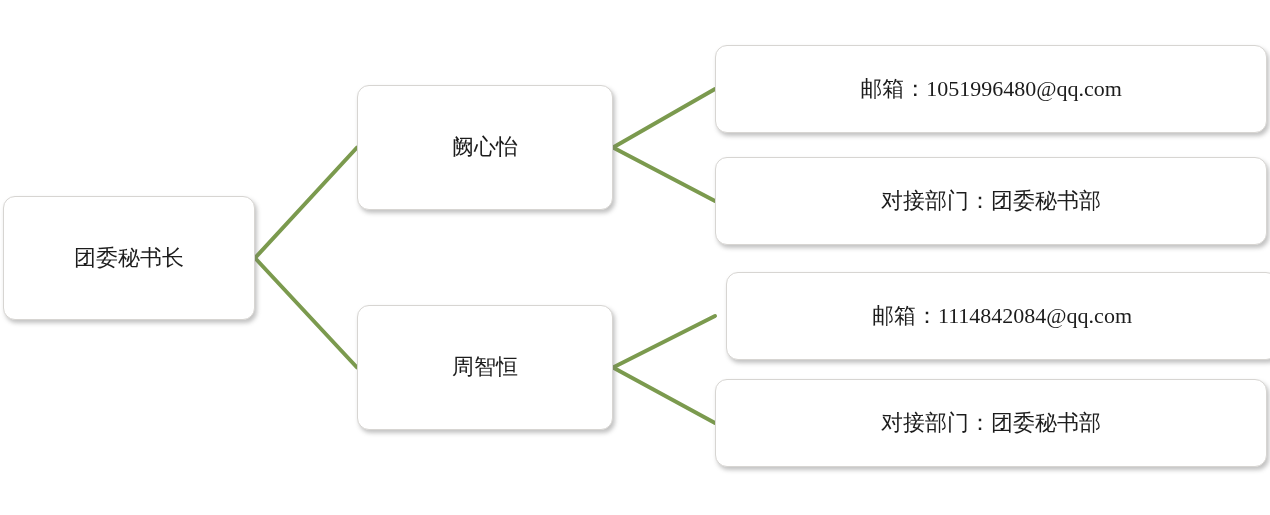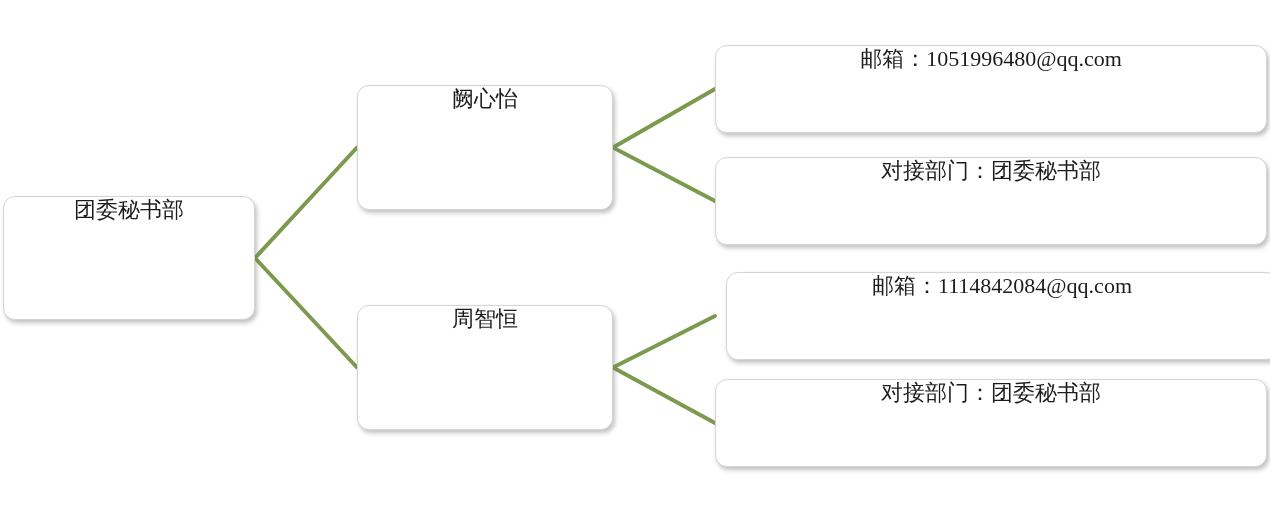--- a/index.html
+++ b/index.html
@@ -22,21 +22,21 @@
     z-index: 0;
   }
   .node {
     position: absolute;
     box-sizing: border-box;
     background: #ffffff;
     border: 1px solid #d7d5d2;
     border-radius: 12px;
     box-shadow: 2px 3px 4px rgba(120, 120, 120, 0.45);
     display: flex;
-    align-items: flex-start;
+    align-items: center;
     justify-content: center;
     z-index: 1;
   }
   .node span {
     font-size: 22px;
     color: #1c1c1c;
     line-height: 1.2;
     text-align: center;
     white-space: nowrap;
   }
@@ -61,21 +61,21 @@
       <line x1="255" y1="258" x2="357" y2="147.5"></line>
       <line x1="255" y1="258" x2="357" y2="367.5"></line>
       <line x1="613" y1="147.5" x2="715" y2="89"></line>
       <line x1="613" y1="147.5" x2="715" y2="201"></line>
       <line x1="613" y1="367.5" x2="715" y2="316"></line>
       <line x1="613" y1="367.5" x2="715" y2="423"></line>
     </g>
   </svg>
 
   <div class="node node-root">
-    <span>团委秘书部</span>
+    <span>团委秘书长</span>
   </div>
 
   <div class="node node-m2">
     <span>周智恒</span>
   </div>
 
   <div class="node node-m1">
     <span>阙心怡</span>
   </div>
 

